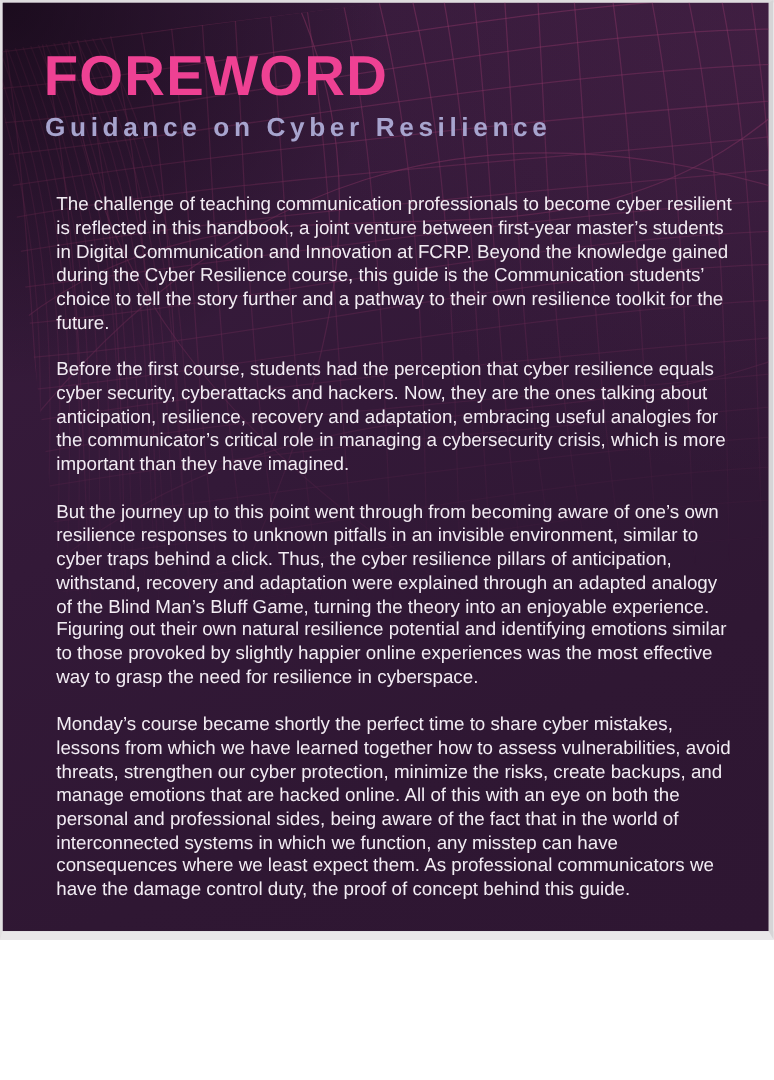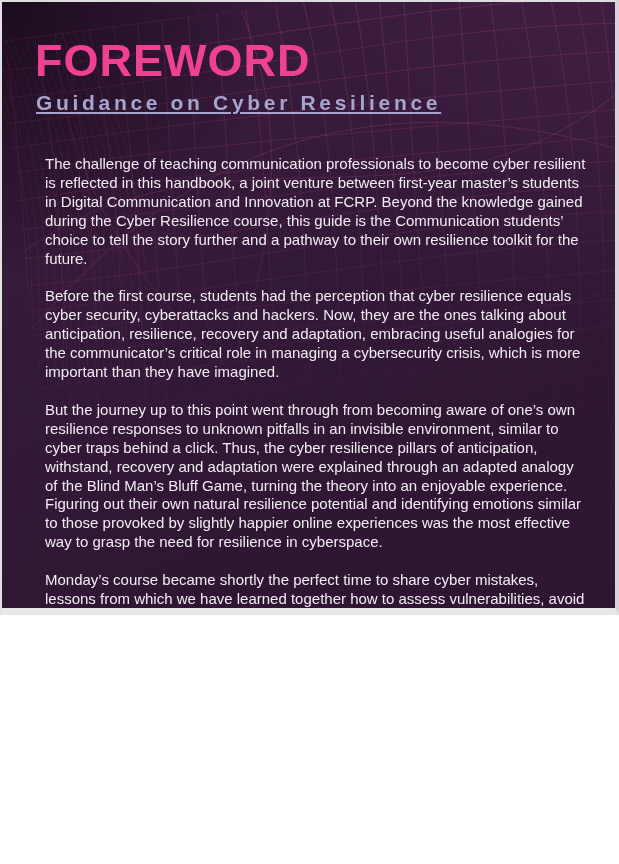--- a/index.html
+++ b/index.html
@@ -4,21 +4,21 @@
 <style>
   html, body {
     margin: 0;
     padding: 0;
     background: #ffffff;
     font-family: "Liberation Sans", sans-serif;
   }
   .page {
     position: relative;
     width: 619px;
-    height: 615px;
+    height: 752px;
     box-sizing: border-box;
     overflow: hidden;
     background: linear-gradient(155deg, #3a1c3e 0%, #331938 45%, #2f1733 75%, #2e1632 100%);
     border-top: 2px solid #dedcde;
     border-left: 2px solid #e3e1e3;
     border-right: 4px solid #d6d4d6;
     border-bottom: 7px solid #e9e7e9;
   }
   .mesh {
     position: absolute;
@@ -47,21 +47,20 @@
     letter-spacing: 1px;
     color: #ee4193;
   }
   h2.subtitle {
     margin: 8px 0 0 1px;
     font-size: 21px;
     line-height: 1.15;
     font-weight: bold;
     letter-spacing: 0.175em;
     color: #a7a4ce;
-    text-decoration: underline;
   }
   main.body-text {
     margin-top: 40px;
     max-width: 560px;
     font-size: 15px;
     line-height: 1.26;
     color: #f2ecf3;
   }
   main.body-text p {
     margin: 0 0 19px 10px;

